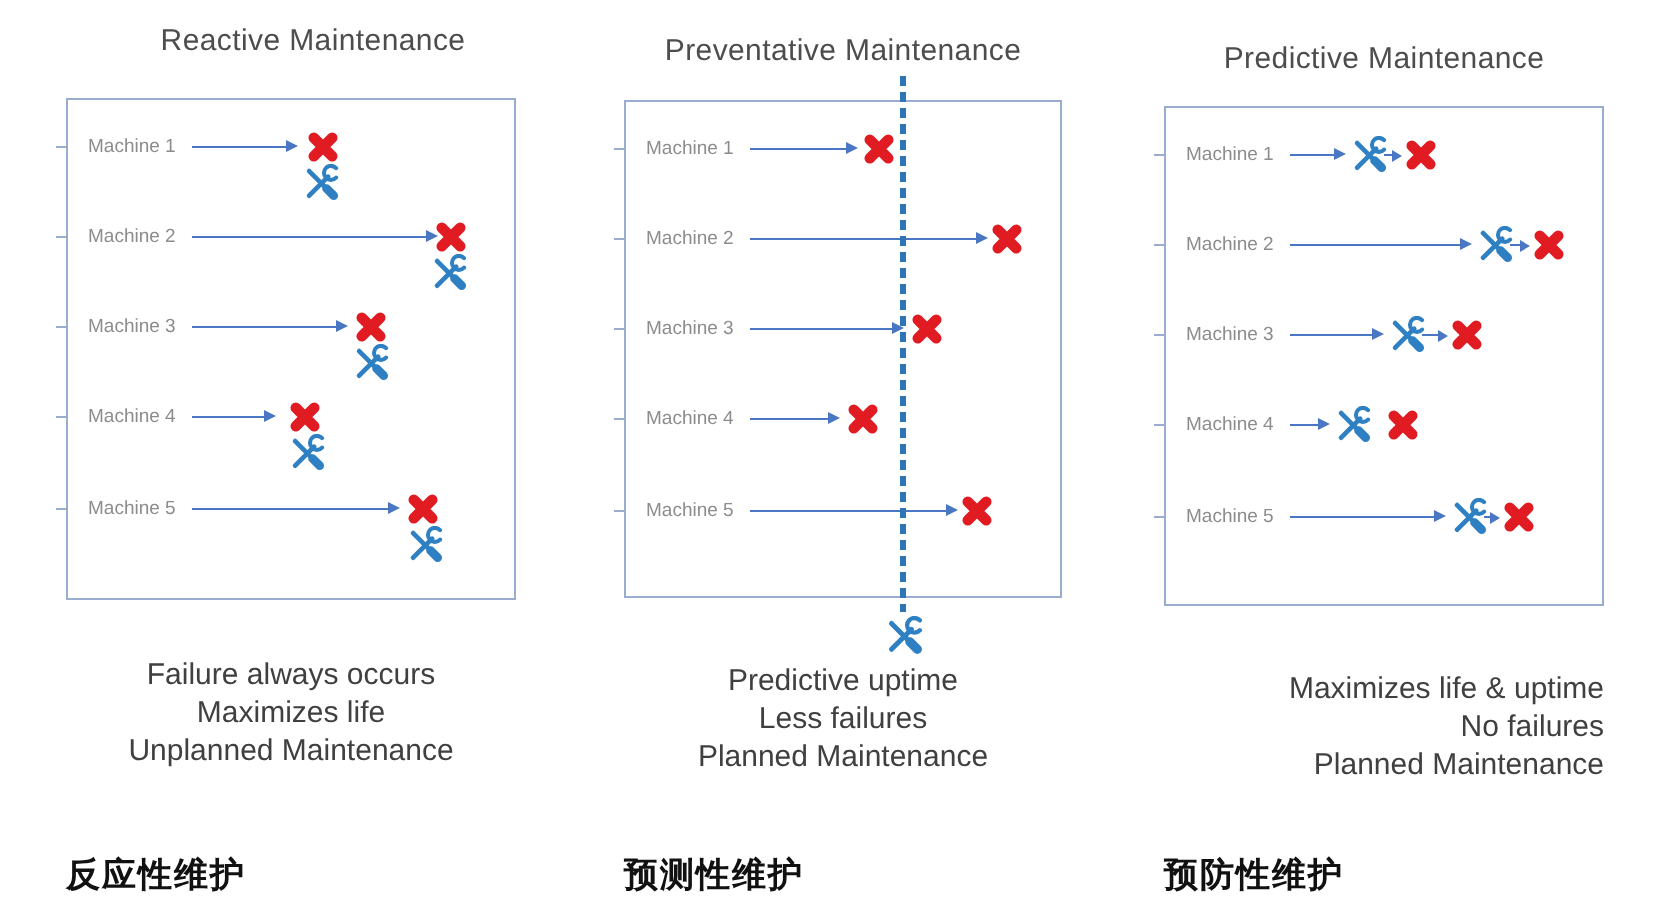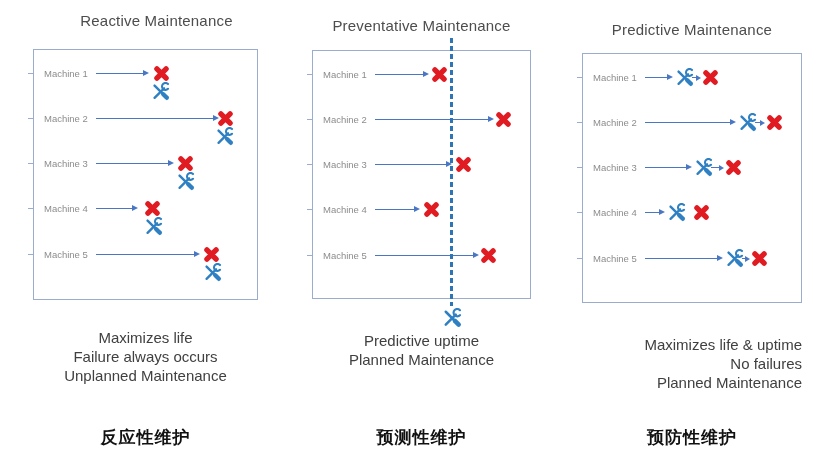--- a/index.html
+++ b/index.html
@@ -10,21 +10,21 @@
   .title{
     position:absolute;text-align:center;font-size:15px;color:#4d4d4d;letter-spacing:.2px;
   }
   .box{
     position:absolute;border:1px solid #9badce;background:#ffffff;box-sizing:border-box;
   }
   .desc{
     position:absolute;text-align:center;font-size:15px;line-height:19px;color:#404040;
   }
   .cn{
-    position:absolute;text-align:center;font-size:17px;font-weight:bold;color:#111111;letter-spacing:1px;
+    position:absolute;font-size:17px;font-weight:bold;color:#111111;letter-spacing:1px;
   }
   
   .panel0 .box{left:33px;top:49px;width:225px;height:251px;}
   .panel1 .box{left:312px;top:50px;width:219px;height:249px;}
   .panel2 .box{left:582px;top:53px;width:220px;height:250px;}
   .panel0 .title{left:44px;top:12px;width:225px;}
   .panel1 .title{left:312px;top:17px;width:219px;}
   .panel2 .title{left:582px;top:21px;width:220px;}
   .panel0 .desc{left:33px;top:328px;width:225px;}
   .panel1 .desc{left:312px;top:331px;width:219px;}
@@ -116,22 +116,22 @@
   <path d="M5.5 5.5 L18.5 18.5 M18.5 5.5 L5.5 18.5" stroke="#e11b22" stroke-width="7.5" stroke-linecap="round" fill="none"></path>
           </svg></div>
         <div class="micon" style="left: 169px; top: 213px;"><svg width="19" height="19" viewBox="0 0 24 24" fill="none" stroke="#2e80c3">
   <path d="M4.5 4.5 L19.5 19.5" stroke-width="3" stroke-linecap="round"></path>
   <path d="M15.5 15.5 L20 20" stroke-width="5.5" stroke-linecap="round"></path>
   <path d="M16.5 8 L4.5 20" stroke-width="3" stroke-linecap="round"></path>
   <path d="M21.5 2.6 A4.4 4.4 0 1 0 21.5 8.6" stroke-width="2.6" stroke-linecap="round"></path>
           </svg></div>
       </div>
     <div class="desc">
+      <div>Failure always occurs</div>
       <div>Maximizes life</div>
-      <div>Failure always occurs</div>
       <div>Unplanned Maintenance</div>
     </div>
     <div class="cn">反应性维护</div>
   </section>
 
   <section class="panel1">
     <div class="title">Preventative Maintenance</div>
     <div class="box">
         <div class="tick" style="left: -6px; top: 23px;"></div>
         <div class="mlabel" style="left: 10px; top: 18px;">Machine 1</div>
@@ -171,20 +171,21 @@
       </div>
     <div class="sched"></div>
     <div class="sched-tools"><svg width="20" height="20" viewBox="0 0 24 24" fill="none" stroke="#2e80c3">
   <path d="M4.5 4.5 L19.5 19.5" stroke-width="3" stroke-linecap="round"></path>
   <path d="M15.5 15.5 L20 20" stroke-width="5.5" stroke-linecap="round"></path>
   <path d="M16.5 8 L4.5 20" stroke-width="3" stroke-linecap="round"></path>
   <path d="M21.5 2.6 A4.4 4.4 0 1 0 21.5 8.6" stroke-width="2.6" stroke-linecap="round"></path>
         </svg></div>
     <div class="desc">
       <div>Predictive uptime</div>
+      <div>Less failures</div>
       <div>Planned Maintenance</div>
     </div>
     <div class="cn">预测性维护</div>
   </section>
 
   <section class="panel2">
     <div class="title">Predictive Maintenance</div>
     <div class="box">
         <div class="tick" style="left: -6px; top: 23px;"></div>
         <div class="mlabel" style="left: 10px; top: 18px;">Machine 1</div>

